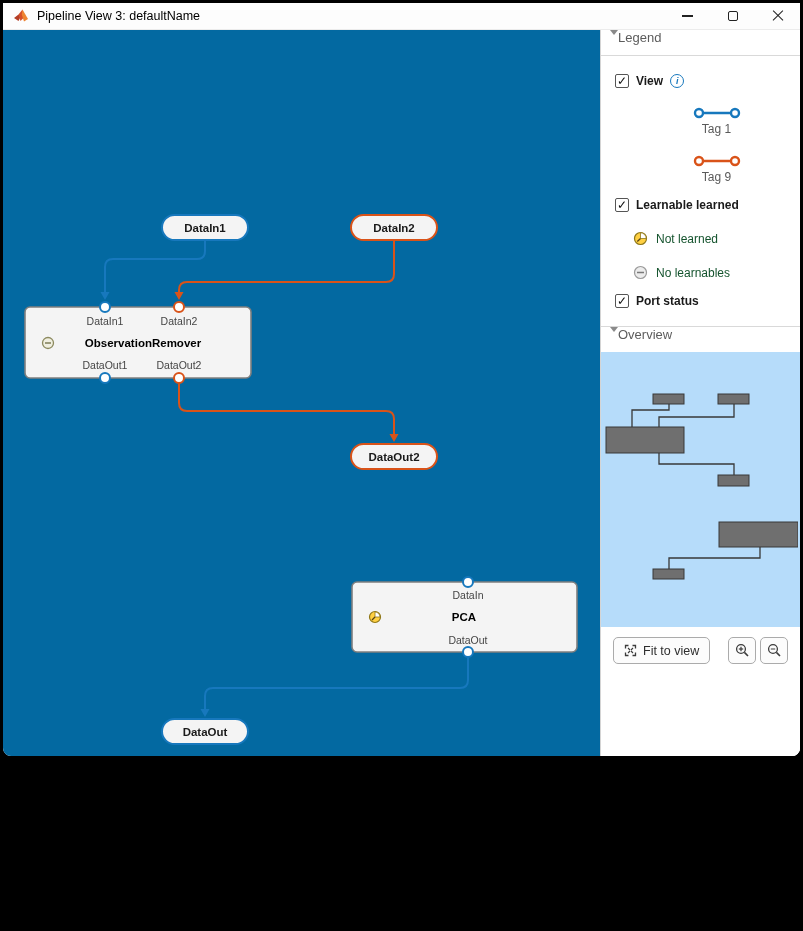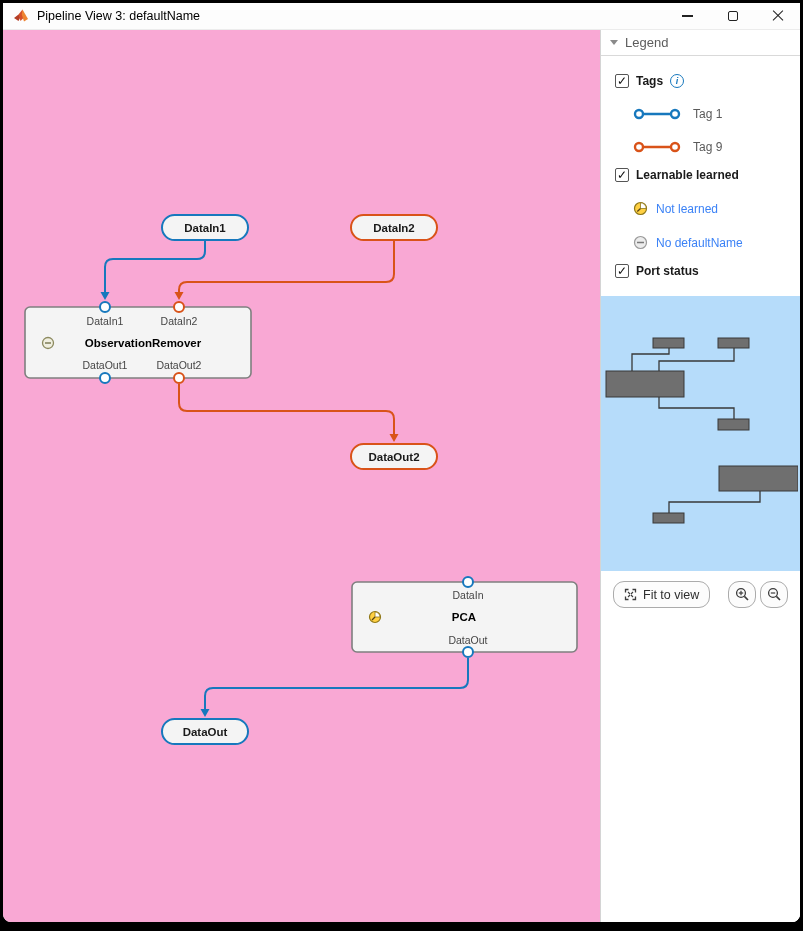--- a/index.html
+++ b/index.html
@@ -1,56 +1,56 @@
 <!DOCTYPE html>
 <html><head>
 <meta charset="utf-8">
 <style>
   * { margin:0; padding:0; box-sizing:border-box; }
   html,body { width:803px; height:931px; background:#000; font-family:"Liberation Sans", sans-serif; }
   .window {
-    position:absolute; left:3px; top:3px; width:797px; height:919px;
+    position:absolute; left:3px; top:3px; width:797px; height:753px;
     background:#fff; overflow:hidden; border-radius:0 0 8px 8px;
   }
   
   .titlebar { height:27px; display:flex; align-items:center; background:#fdfdfd; border-bottom:1px solid #ececec; }
   .titlebar .app-icon { margin:0 8px 0 10px; width:16px; height:16px; }
   .titlebar .title { font-size:12.5px; color:#000; }
   .win-controls { margin-left:auto; display:flex; height:100%; }
   .win-btn { width:45px; height:100%; display:flex; align-items:center; justify-content:center; cursor:default; }
   .glyph-min { width:11px; height:1.2px; background:#222; display:block; }
   .glyph-max { width:10px; height:10px; border:1.2px solid #222; border-radius:2px; display:block; }
   .glyph-close { position:relative; width:12px; height:12px; display:block; }
   .glyph-close::before,.glyph-close::after{ content:""; position:absolute; left:-1px; top:5.4px; width:14px; height:1.2px; background:#222; }
   .glyph-close::before{ transform:rotate(45deg);} .glyph-close::after{ transform:rotate(-45deg);}
   
   .main { display:flex; height:calc(100% - 27px); }
-  .canvas { width:598px; position:relative; background:#f9a8d4; border-right:1px solid #d4d4d4; }
+  .canvas { width:598px; position:relative; background:#0369a1; border-right:1px solid #d4d4d4; }
   .panel { flex:1; display:flex; flex-direction:column; background:#fff; font-size:12px; color:#333; }
-  .sec-header { height:26px; display:flex; align-items:center; gap:7px; padding-left:9px;
+  .sec-header { height:26px; display:flex; padding-left:9px;
     color:#5c5c5c; font-size:13px; background:#fff; }
   .sec-header.bordered-top { border-top:1px solid #d9d9d9; }
   .sec-header.bordered-bottom { border-bottom:1px solid #d9d9d9; }
   .tri { width:0; height:0; border-left:4px solid transparent; border-right:4px solid transparent; border-top:5px solid #8a8a8a; }
   
   .legend-body { padding:4px 0 2px 0; }
   .check-row { display:flex; align-items:center; gap:7px; margin:14px 0 0 14px; }
   .checkbox { width:14px; height:14px; border:1px solid #555; background:#fff; border-radius:2px;
     display:flex; align-items:center; justify-content:center; font-size:12px; color:#111; line-height:1; }
   .check-label { font-weight:bold; color:#1a1a1a; font-size:12px; }
   .info-icon { width:14px; height:14px; border:1.3px solid #1778BD; border-radius:50%; color:#1778BD;
     font-size:9px; font-weight:bold; display:flex; align-items:center; justify-content:center; font-style:italic; }
-  .tag-row { display:flex; align-items:center; gap:12px; margin:19px 0 0 32px; color:#5a5a5a; }
-  .icon-row { display:flex; align-items:center; gap:8px; margin:19px 0 0 32px; color:#3b82f6; }
+  .tag-row { display:flex; align-items:center; gap:3px; margin:19px 0 0 32px; color:#5a5a5a;flex-direction:column; }
+  .icon-row { display:flex; align-items:center; gap:8px; margin:19px 0 0 32px; color:#14532d; }
   .legend-last { margin-bottom:16px; }
   
   .minimap { height:275px; background:#B6DCFA; }
   
   .nav-row { display:flex; align-items:center; padding:10px 12px 0 12px; }
-  .btn { display:flex; align-items:center; gap:6px; border:1px solid #ababab; border-radius:11px;
+  .btn { display:flex; align-items:center; gap:6px; border:1px solid #ababab; border-radius:5px;
     background:#fcfcfc; height:27px; padding:0 10px; font-size:12.5px; color:#2e2e2e; }
   .sq-btn { width:28px; height:27px; padding:0; justify-content:center; }
   .zoom-group { margin-left:auto; display:flex; gap:4px; }
   .panel-filler { flex:1; background:#fff; }
 </style>
 </head>
 <body>
 
 <div class="window">
 
@@ -151,21 +151,21 @@
 
     <div class="panel">
 
       <div class="sec-header bordered-bottom">
         <span class="tri"></span>
         <span>Legend</span>
       </div>
       <div class="legend-body">
         <div class="check-row">
           <span class="checkbox">✓</span>
-          <span class="check-label">Tags</span>
+          <span class="check-label">View</span>
           <span class="info-icon">i</span>
         </div>
         <div class="tag-row">
           <svg width="48" height="12" viewBox="0 0 48 12">
             <line x1="8" y1="6" x2="40" y2="6" stroke="#1778BD" stroke-width="2.6"></line>
             <circle cx="6" cy="6" r="4" fill="#fff" stroke="#1778BD" stroke-width="2.4"></circle>
             <circle cx="42" cy="6" r="4" fill="#fff" stroke="#1778BD" stroke-width="2.4"></circle>
           </svg>
           <span>Tag 1</span>
         </div>
@@ -188,29 +188,33 @@
             <path d="M7.5 7.5 L7.5 1.8 A5.7 5.7 0 0 1 13.2 7.5 Z" fill="#fff" stroke="#8F7718" stroke-width="0.8"></path>
             <line x1="7.5" y1="7.5" x2="4.3" y2="10.5" stroke="#55431a" stroke-width="1.3"></line>
           </svg>
           <span>Not learned</span>
         </div>
         <div class="icon-row">
           <svg width="15" height="15" viewBox="0 0 15 15">
             <circle cx="7.5" cy="7.5" r="6" fill="#ECECEC" stroke="#9a9a9a" stroke-width="1.2"></circle>
             <line x1="4" y1="7.5" x2="11" y2="7.5" stroke="#7a7a7a" stroke-width="1.5"></line>
           </svg>
-          <span>No defaultName</span>
+          <span>No learnables</span>
         </div>
 
         <div class="check-row legend-last">
           <span class="checkbox">✓</span>
           <span class="check-label">Port status</span>
         </div>
       </div>
 
+      <div class="sec-header bordered-top">
+        <span class="tri"></span>
+        <span>Overview</span>
+      </div>
       <div class="minimap">
         <svg width="197" height="275" viewBox="0 0 197 275">
           <g stroke="#383838" stroke-width="1.3" fill="none">
             <path d="M68 52 L68 58 L31 58 L31 75"></path>
             <path d="M133 52 L133 65 L58 65 L58 75"></path>
             <path d="M58 101 L58 112 L133 112 L133 123"></path>
             <path d="M159 195 L159 206 L68 206 L68 217"></path>
           </g>
           <g fill="#6F6F6F" stroke="#383838" stroke-width="1">
             <rect x="52" y="42" width="31" height="10"></rect>

